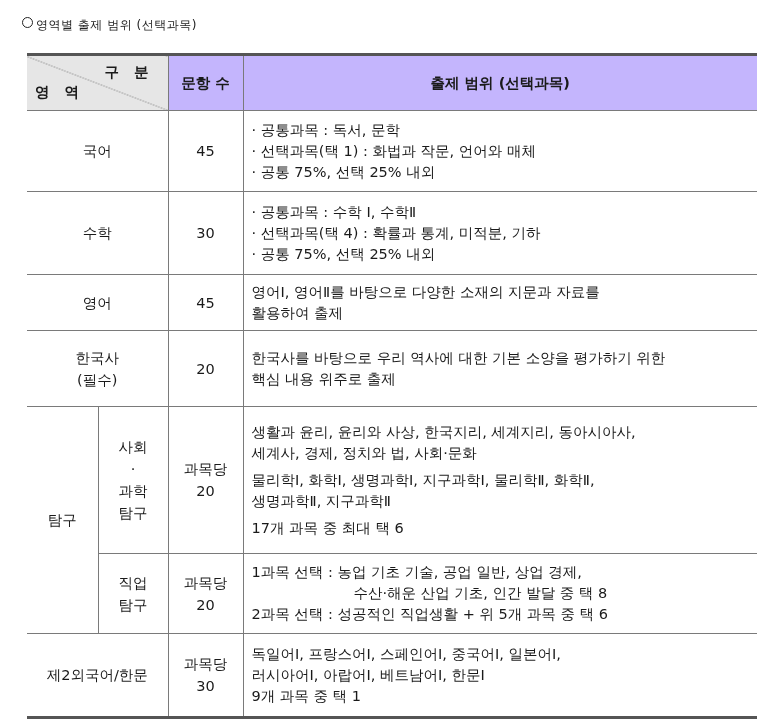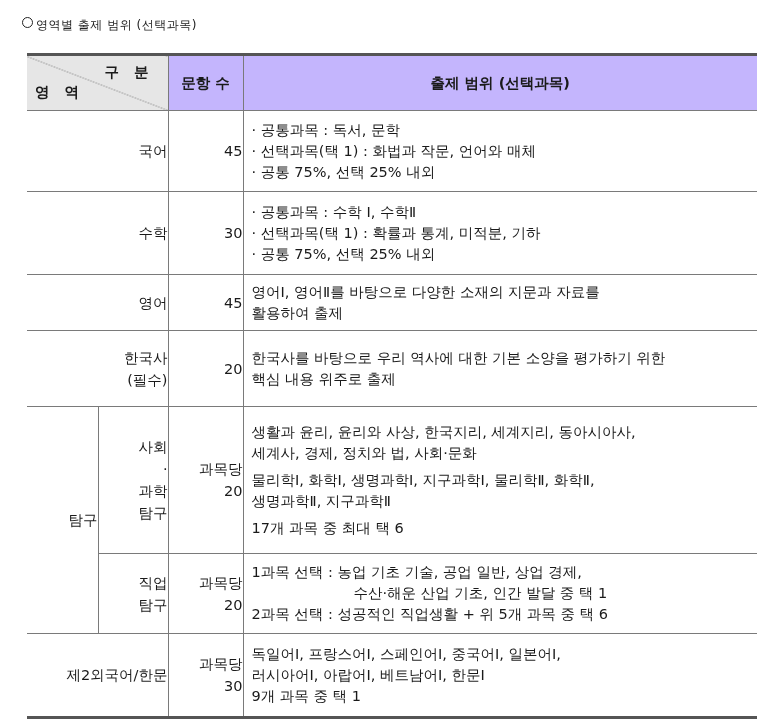--- a/index.html
+++ b/index.html
@@ -12,21 +12,21 @@
   thead tr { border-top:3px solid #555; }
   tbody tr:last-child { border-bottom:3px solid #555; }
   td, th { border:1px solid #7a7a7a; padding:0; vertical-align:middle; }
   tr > :first-child { border-left:none;margin-top:21px; }
   tr > :last-child { border-right:none;margin-left:12px; }
   th { background:#c4b5fd; font-weight:bold; font-size:14.5px; height:54px; }
   th.diag { position:relative;
     background:linear-gradient(to bottom left, #e6e6e6 calc(50% - 0.6px), #9a9a9a 50%, #e6e6e6 calc(50% + 0.6px)); }
   th.diag .gubun { position:absolute; right:14px; top:7px; letter-spacing:5px; }
   th.diag .yeongyeok { position:absolute; left:8px; bottom:8px; letter-spacing:5px; }
-  .center { text-align:right; line-height:22px; }
+  .center { text-align:center; line-height:22px; }
   .scope { padding:4px 10px 4px 8px; line-height:21px; }
   .scope .line { white-space:nowrap; }
   .gap { height:6px; }
   .indent { padding-left:102px; }
   .r-kor { height:81px; } .r-math { height:83px; } .r-eng { height:56px; }
   .r-hist { height:76px; } .r-soc { height:147px; } .r-voc { height:80px; } .r-lang { height:84px; }
 </style>
 </head>
 <body>
 
@@ -61,21 +61,21 @@
         <div class="line">· 선택과목(택 1) : 화법과 작문, 언어와 매체</div>
         <div class="line">· 공통 75%, 선택 25% 내외</div>
       </td>
     </tr>
 
     <tr class="r-math">
       <td colspan="2" class="center">수학</td>
       <td class="center">30</td>
       <td class="scope">
         <div class="line">· 공통과목 : 수학 Ⅰ, 수학Ⅱ</div>
-        <div class="line">· 선택과목(택 1) : 확률과 통계, 미적분, 기하</div>
+        <div class="line">· 선택과목(택 4) : 확률과 통계, 미적분, 기하</div>
         <div class="line">· 공통 75%, 선택 25% 내외</div>
       </td>
     </tr>
 
     <tr class="r-eng">
       <td colspan="2" class="center">영어</td>
       <td class="center">45</td>
       <td class="scope">
         <div class="line">영어Ⅰ, 영어Ⅱ를 바탕으로 다양한 소재의 지문과 자료를</div>
         <div class="line">활용하여 출제</div>
@@ -121,21 +121,21 @@
       <td class="center">
         <div>직업</div>
         <div>탐구</div>
       </td>
       <td class="center">
         <div>과목당</div>
         <div>20</div>
       </td>
       <td class="scope">
         <div class="line">1과목 선택 : 농업 기초 기술, 공업 일반, 상업 경제,</div>
-        <div class="line indent">수산·해운 산업 기초, 인간 발달 중 택 1</div>
+        <div class="line indent">수산·해운 산업 기초, 인간 발달 중 택 8</div>
         <div class="line">2과목 선택 : 성공적인 직업생활 + 위 5개 과목 중 택 6</div>
       </td>
     </tr>
 
     <tr class="r-lang">
       <td colspan="2" class="center">제2외국어/한문</td>
       <td class="center">
         <div>과목당</div>
         <div>30</div>
       </td>

